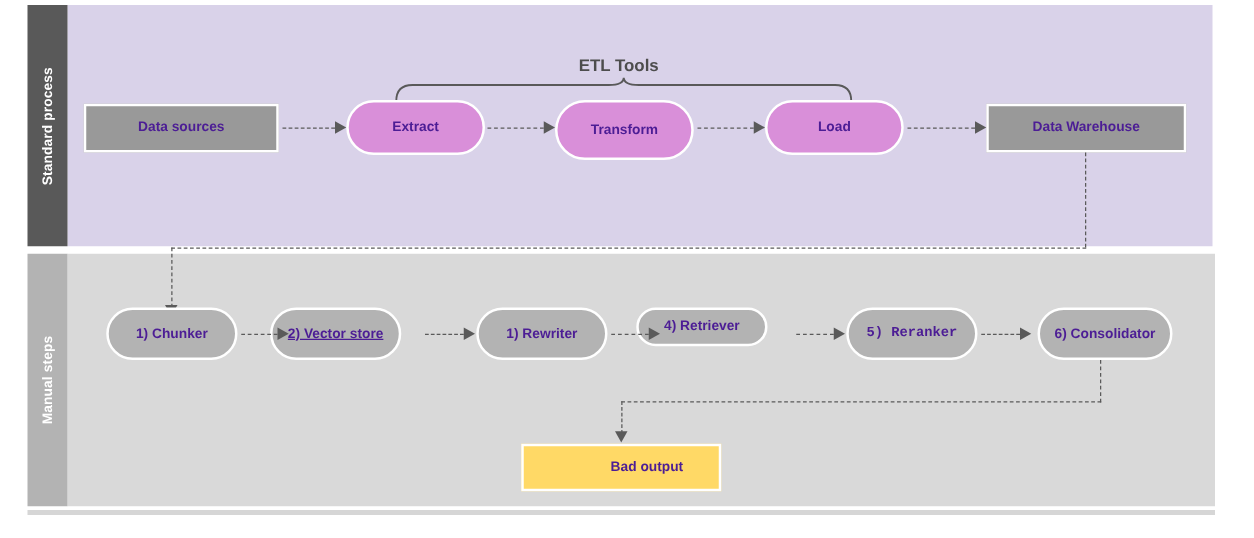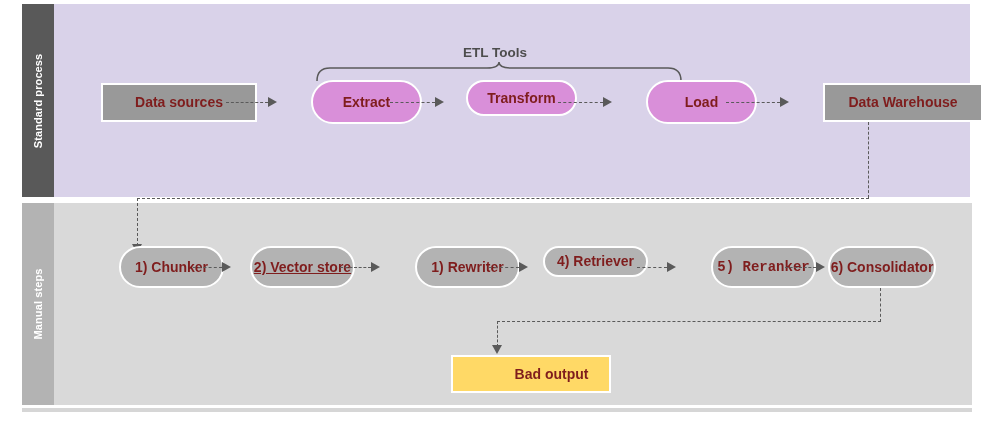--- a/index.html
+++ b/index.html
@@ -43,26 +43,25 @@
   #bottom-strip     { position:absolute; left: 22px; top: 408px; width: 950px; height: 4px; background: #d6d6d6; }
 
   
   .node {
     position: absolute;
     box-sizing: border-box;
     display: flex;
     align-items: center;
     justify-content: center;
     text-align: center;
-    color: #7f1d1d;
+    color: #4c1d95;
     font-weight: bold;
-    font-size: 14px;
+    font-size: 11px;
     line-height: 1.15;
     border: 2px solid #ffffff;
-    margin-left: 34px;
   }
   .node.rect  { border-radius: 0; }
   .node.pill  { border-radius: 999px; }
   .node.gray  { background: #999999; }
   .node.pillgray { background: #b3b3b3; }
   .node.magenta { background: #d98fd9; }
   .node.yellow { background: #ffd966; }
 
   
   .hline, .vline {
@@ -133,21 +132,21 @@
   </svg>
 
   <div class="node rect gray" style="left:67px;  top:83px;  width:156px; height:39px;">
     <span>Data sources</span>
   </div>
 
   <div class="node pill magenta" style="left:277px; top:80px; width:111px; height:44px;">
     <span>Extract</span>
   </div>
 
-  <div class="node pill magenta" style="left:432px; top:80px; width:111px; height:36px;">
+  <div class="node pill magenta" style="left:444px; top:80px; width:111px; height:48px;">
     <span>Transform</span>
   </div>
 
   <div class="node pill magenta" style="left:612px; top:80px; width:111px; height:44px;">
     <span>Load</span>
   </div>
 
   <div class="node rect gray" style="left:789px; top:83px; width:160px; height:39px;">
     <span>Data Warehouse</span>
   </div>
@@ -182,21 +181,21 @@
   </div>
 
   <div class="node pill pillgray" style="left:509px; top:246px; width:105px; height:31px;">
     <span>4) Retriever</span>
   </div>
 
   <div class="node pill pillgray" style="left:677px; top:246px; width:105px; height:42px;font-family:Liberation Mono, monospace;">
     <span>5) Reranker</span>
   </div>
 
-  <div class="node pill pillgray" style="left:794px; top:246px; width:108px; height:42px;">
+  <div class="node pill pillgray" style="left:830px; top:246px; width:108px; height:42px;">
     <span>6) Consolidator</span>
   </div>
 
   <div class="hline" style="left:193px; top:267px; width:29px;"></div>
   <div class="arrowhead right" style="left:222px; top:262px;"></div>
 
   <div class="hline" style="left:340px; top:267px; width:31px;"></div>
   <div class="arrowhead right" style="left:371px; top:262px;"></div>
 
   <div class="hline" style="left:489px; top:267px; width:30px;"></div>

